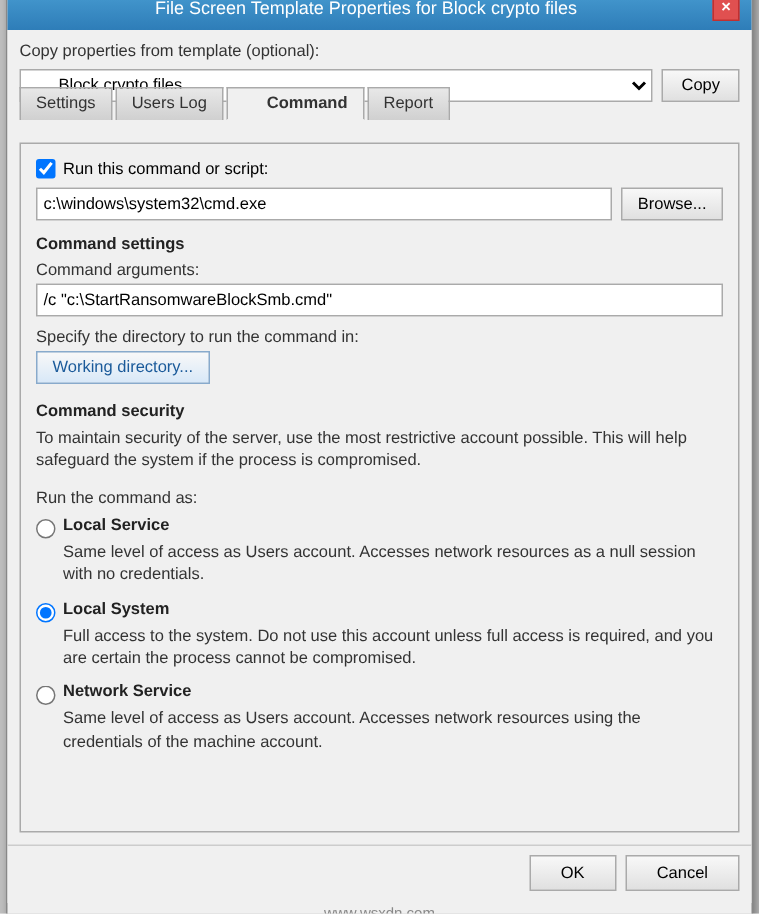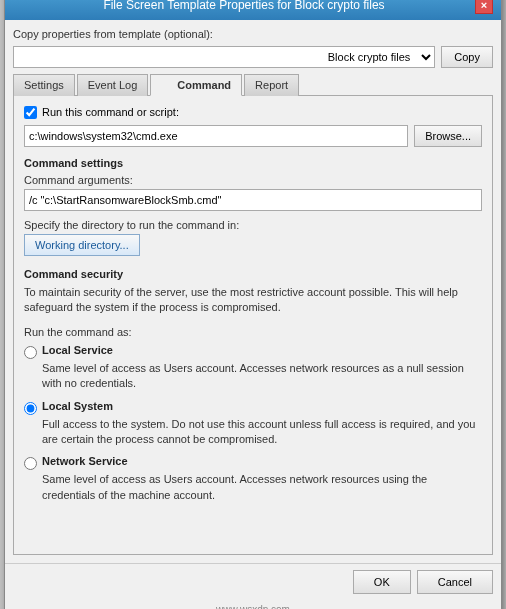--- a/index.html
+++ b/index.html
@@ -63,22 +63,21 @@
       font-size: 11px;
       color: #333;
       white-space: nowrap;
     }
     .copy-select {
       flex: 1;
       height: 22px;
       border: 1px solid #aaa;
       background: white;
       font-size: 11px;
-      padding: 0 8px;
-      text-align: right;
+      padding: 0 21px;
     }
     .copy-btn {
       height: 22px;
       padding: 0 12px;
       background: linear-gradient(to bottom, #f8f8f8, #e0e0e0);
       border: 1px solid #aaa;
       cursor: pointer;
       font-size: 11px;
       white-space: nowrap;
     }
@@ -90,37 +89,38 @@
     .tab {
       padding: 4px 10px;
       border: 1px solid #aaa;
       border-bottom: none;
       background: linear-gradient(to bottom, #e8e8e8, #d0d0d0);
       cursor: pointer;
       font-size: 11px;
       color: #333;
       margin-right: 2px;
       position: relative;
-      bottom: 0;
+      bottom: 16px;
     }
     .tab.active {
       background: #f0f0f0;
       border-bottom: 1px solid #f0f0f0;
       font-weight: bold;
       z-index: 1;
       padding-left: 26px;
     }
     .tab-content {
       border: 1px solid #aaa;
       background: #f0f0f0;
       padding: 10px;
       min-height: 460px;
     }
     .checkbox-row {
       display: flex;
+      align-items: center;
       gap: 5px;
       margin-bottom: 6px;
     }
     .checkbox-row input[type=checkbox] {
       width: 13px;
       height: 13px;
       cursor: pointer;
     }
     .checkbox-label {
       font-size: 11px;
@@ -263,21 +263,21 @@
     </div>
     <div class="copy-row">
       <select class="copy-select">
         <option>Block crypto files</option>
       </select>
       <button class="copy-btn">Copy</button>
     </div>
 
     <div class="tabs">
       <div class="tab">Settings</div>
-      <div class="tab">Event Log</div>
+      <div class="tab">Users Log</div>
       <div class="tab active">Command</div>
       <div class="tab">Report</div>
     </div>
 
     <div class="tab-content">
 
       
       <div class="checkbox-row">
         <input type="checkbox" checked="" id="run-cmd" style="">
         <label class="checkbox-label" for="run-cmd">Run this command or script:</label>

